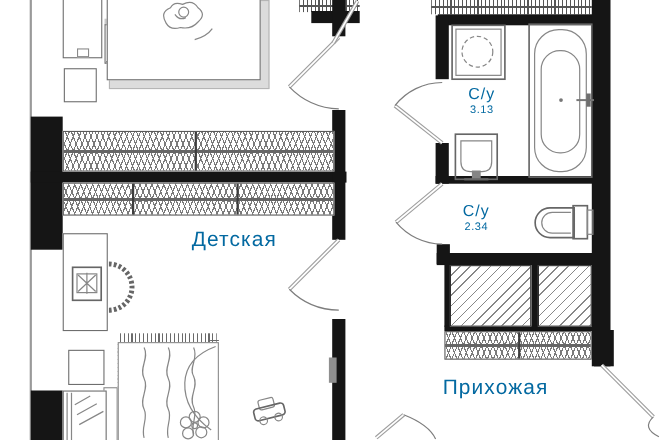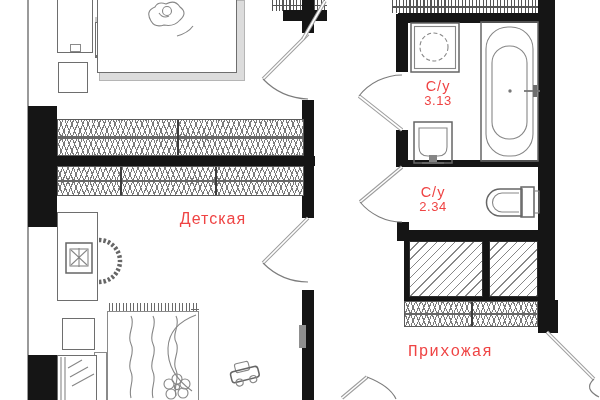--- a/index.html
+++ b/index.html
@@ -33,25 +33,25 @@
   }
   .furn{position:absolute;background:#fff;border:1.3px solid #6e6e6e;box-sizing:border-box;}
   .furn2{position:absolute;background:#fff;border:1.1px solid #8a8a8a;box-sizing:border-box;}
   .shadow{position:absolute;background:#dcdcdc;}
   .shadow2{position:absolute;background:#c9c9c9;}
   .diagline{
     background-image:linear-gradient(to bottom right, transparent calc(50% - 0.8px), #6e6e6e calc(50% - 0.8px), #6e6e6e calc(50% + 0.8px), transparent calc(50% + 0.8px));
   }
   .fringe-h{position:absolute;background:repeating-linear-gradient(90deg,#6a6a6a 0 1px,transparent 1px 3.5px);}
   .fringe-v{position:absolute;background:repeating-linear-gradient(0deg,#6a6a6a 0 1px,transparent 1px 3.5px);}
-  .room-label{position:absolute;text-align:center;color:#ef4444;}
-  .room-name{display:block;font-size:16px;line-height:17px;letter-spacing:1px;}
+  .room-label{position:absolute;text-align:center;color:#0369a1;}
+  .room-name{display:block;font-size:19px;line-height:17px;letter-spacing:1px;}
   .room-area{display:block;font-size:13.5px;line-height:15px;letter-spacing:0.5px;}
   .room-label.small .room-name{font-size:14.5px;line-height:16px;}
-  .room-label.small .room-area{font-size:13px;line-height:14px;}
+  .room-label.small .room-area{font-size:10px;line-height:14px;}
   svg{position:absolute;left:0;top:0;pointer-events:none;}
   .ln{stroke:#666;fill:none;stroke-width:1.5;}
   .ln2{stroke:#878787;fill:none;stroke-width:1.1;}
   .arc{stroke:#7d7d7d;fill:none;stroke-width:1.1;}
   .leaf-o{stroke:#9d9d9d;stroke-width:3.6;fill:none;}
   .leaf-i{stroke:#ffffff;stroke-width:1.6;fill:none;}
 </style>
 </head>
 <body>
 
@@ -225,17 +225,17 @@
     <span class="room-name">Детская</span>
   </div>
   <div class="room-label small" style="left:398px;top:78px;width:80px;">
     <span class="room-name">С/у</span>
     <span class="room-area">3.13</span>
   </div>
   <div class="room-label small" style="left:393px;top:184px;width:80px;">
     <span class="room-name">С/у</span>
     <span class="room-area">2.34</span>
   </div>
-  <div class="room-label" style="left:380px;top:344px;width:141px;font-family:Liberation Mono, monospace;">
+  <div class="room-label" style="left:380px;top:344px;width:141px;">
     <span class="room-name">Прихожая</span>
   </div>
 
 </div>
 
 </body></html>

